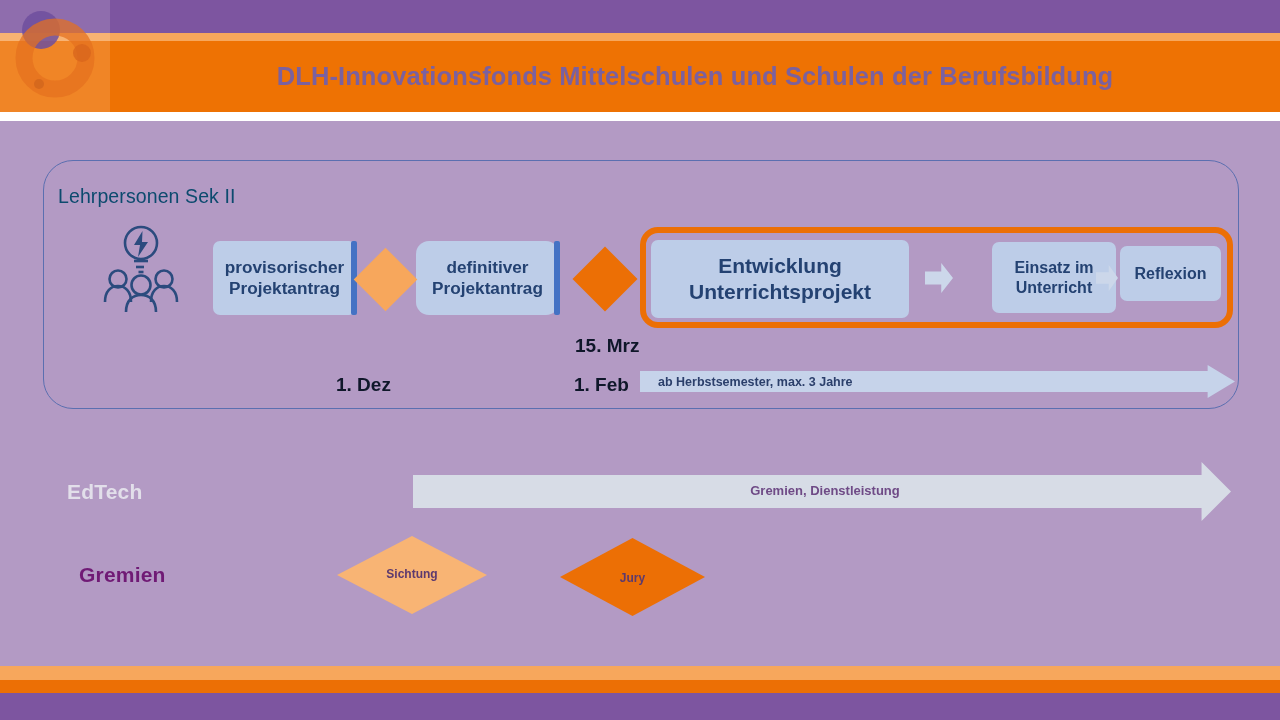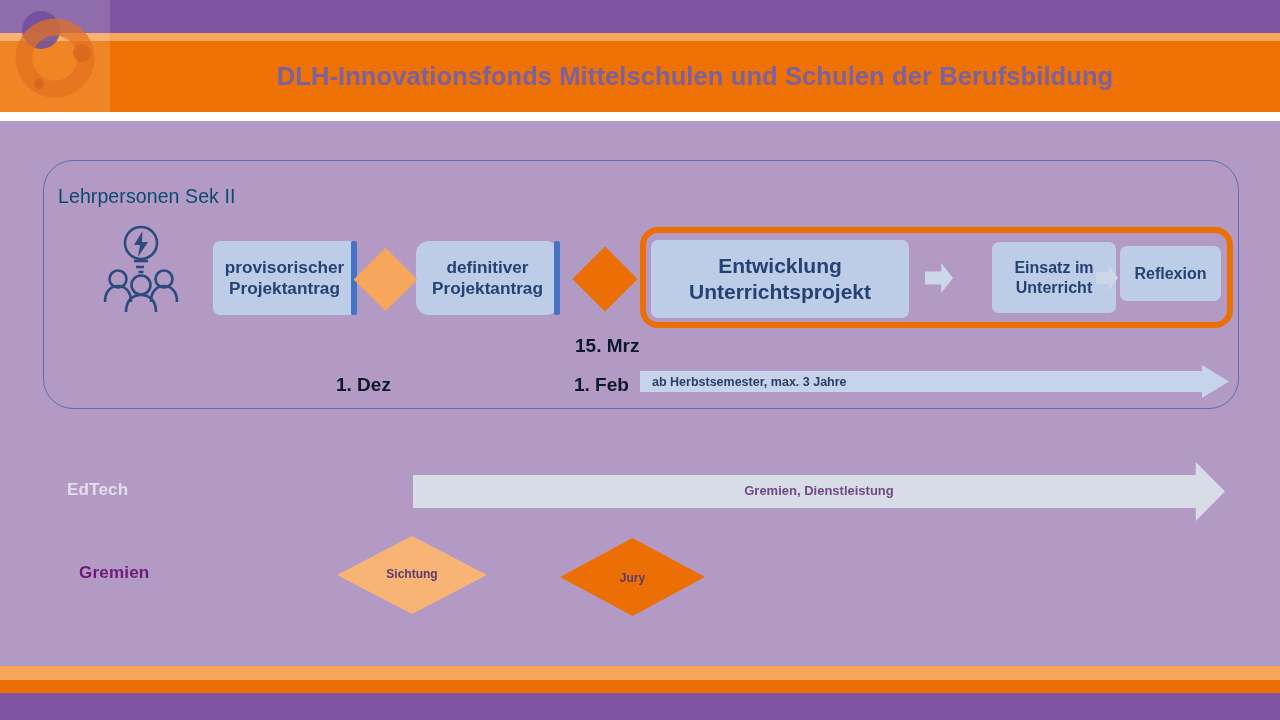--- a/index.html
+++ b/index.html
@@ -105,21 +105,21 @@
   .lane-title {
     position: absolute;
     left: 58px; top: 185px;
     font-size: 19.5px;
     font-weight: normal;
     color: #0c4a6e;
     letter-spacing: 0.1px;
   }
   .lane-label {
     position: absolute;
-    font-size: 17px;
+    font-size: 21px;
     font-weight: bold;
     letter-spacing: 0.2px;
   }
   .lane-label-edtech { left: 67px; top: 480px; color: #e2dfea; }
   .lane-label-gremien { left: 79px; top: 563px; color: #701a75; }
 
   
   .people-icon { position: absolute; left: 93px; top: 222px; }
 
   
@@ -206,20 +206,21 @@
   #mini-1 { left: 925px; top: 263px; width: 28px; height: 30px;
             clip-path: polygon(0% 28%, 58% 28%, 58% 0%, 100% 50%, 58% 100%, 58% 72%, 0% 72%); }
   #mini-2 { left: 1096px; top: 265px; width: 22px; height: 26px;
             clip-path: polygon(0% 28%, 58% 28%, 58% 0%, 100% 50%, 58% 100%, 58% 72%, 0% 72%); }
 
   
   .big-arrow {
     position: absolute;
     display: flex;
     align-items: center;
+    padding-left: 6px;
   }
   .big-arrow > .ashape {
     position: absolute;
     left: 0; top: 0;
     width: 100%; height: 100%;
   }
   .big-arrow > .alabel {
     position: relative;
     z-index: 2;
     font-weight: bold;

